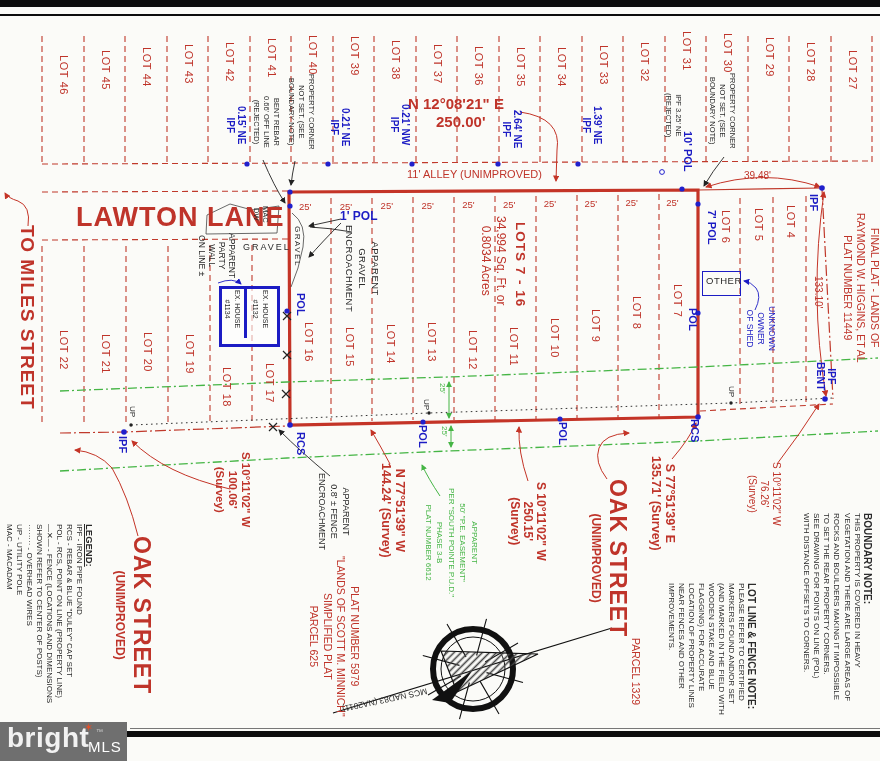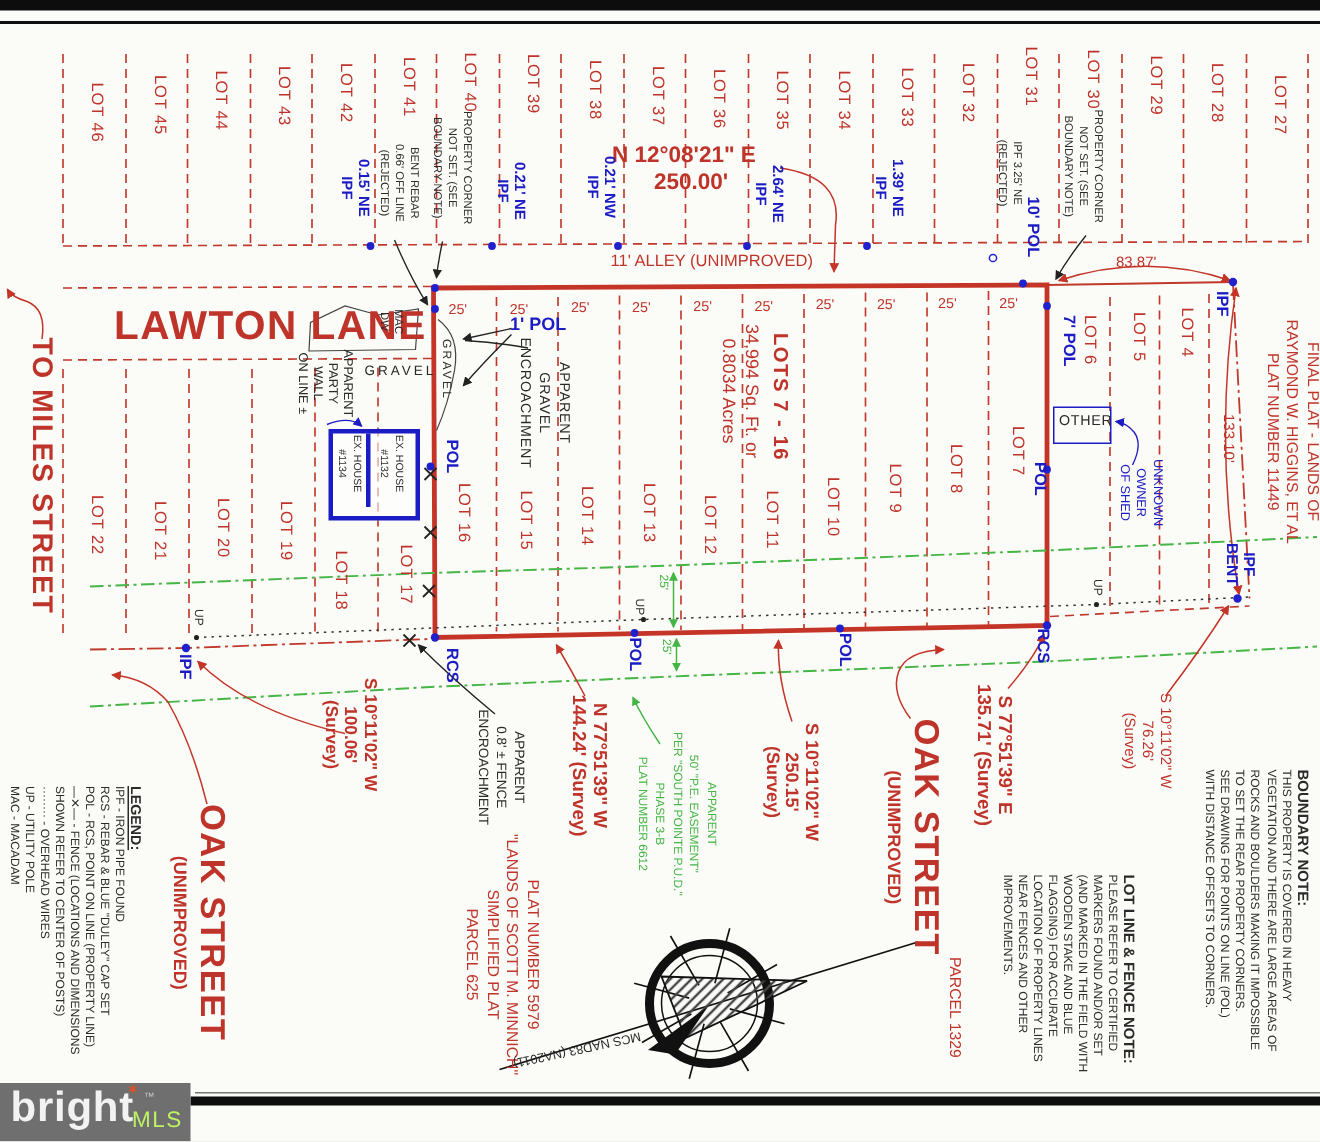--- a/index.html
+++ b/index.html
@@ -240,21 +240,21 @@
   </div>
   <div class="r red b ctr" style="left:677px;top:456px;font-size:12.5px;line-height:14px;">
     <span class="bl">S 77°51'39" E</span>
     <span class="bl">135.71' (Survey)</span>
   </div>
   <div class="r red ctr" style="left:782px;top:462px;font-size:10px;line-height:12px;">
     <span class="bl">S 10°11'02" W</span>
     <span class="bl">76.26'</span>
     <span class="bl">(Survey)</span>
   </div>
-  <span class="hz red" style="left:744px;top:171px;font-size:10px;">83.87'</span>
+  <span class="hz red" style="left:744px;top:171px;font-size:10px;">39.48'</span>
   <span class="r red" style="left:824px;top:276px;font-size:10px;">133.10'</span>
   <span class="r gr" style="left:447px;top:383px;font-size:8px;">25'</span>
   <span class="r gr" style="left:449px;top:426px;font-size:8px;">25'</span>
 
   <div class="r nv b ctr" style="left:246px;top:106px;font-size:10px;line-height:10.5px;">
     <span class="bl">0.15' NE</span>
     <span class="bl">IPF</span>
   </div>
   <div class="r nv b ctr" style="left:350px;top:108px;font-size:10px;line-height:10.5px;">
     <span class="bl">0.21' NE</span>
@@ -402,16 +402,16 @@
     <span class="bl">UP     - UTILITY POLE</span>
     <span class="bl">MAC   - MACADAM</span>
   </div>
 
   <span class="hz bk" style="left:428px;top:695px;font-size:8.5px;transform:rotate(168deg);transform-origin:0 0;">MCS NAD83 (NA2011)</span>
 
   <div style="position:absolute;left:0;top:722px;width:127px;height:39px;background:#6f6f6f;">
     <span class="hz" style="left:7px;top:1px;font-size:28px;font-weight:bold;color:#f2f2f2;letter-spacing:.5px;">bright</span>
     <span class="hz" style="left:84px;top:0px;font-size:11px;color:#e0512b;">✶</span>
     <span class="hz" style="left:96px;top:6px;font-size:7px;color:#cccccc;">™</span>
-    <span class="hz" style="left:88px;top:17px;font-size:15px;color:#bef264;letter-spacing:1px;">MLS</span>
+    <span class="hz" style="left:88px;top:17px;font-size:15px;color:#ffffff;letter-spacing:1px;">MLS</span>
   </div>
 
 </div>
 
 </body></html>

